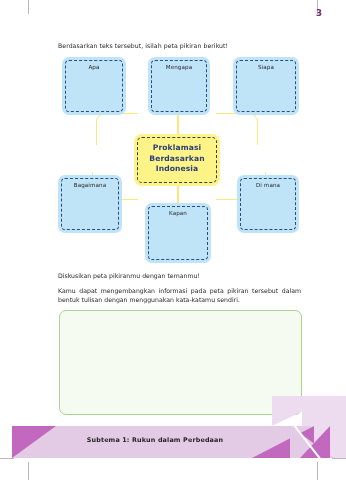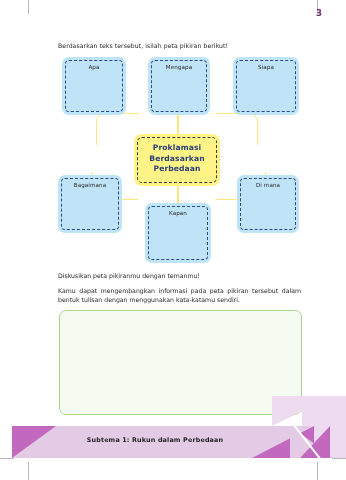--- a/index.html
+++ b/index.html
@@ -344,21 +344,21 @@
         <div class="node-label">Di mana</div>
       </div>
       <div class="node" id="node-kapan">
         <div class="node-label">Kapan</div>
       </div>
 
       <div class="center-node">
         <div class="center-text">
           <div>Proklamasi</div>
           <div>Berdasarkan</div>
-          <div>Perbedaan</div>
+          <div>Indonesia</div>
         </div>
       </div>
 
     </div>
 
     <div class="prose-q">Diskusikan peta pikiranmu dengan temanmu!</div>
     <div class="prose-body">Kamu dapat mengembangkan informasi pada peta pikiran tersebut dalam bentuk tulisan dengan menggunakan kata-katamu sendiri.</div>
 
     <div id="answer-box"></div>
 

